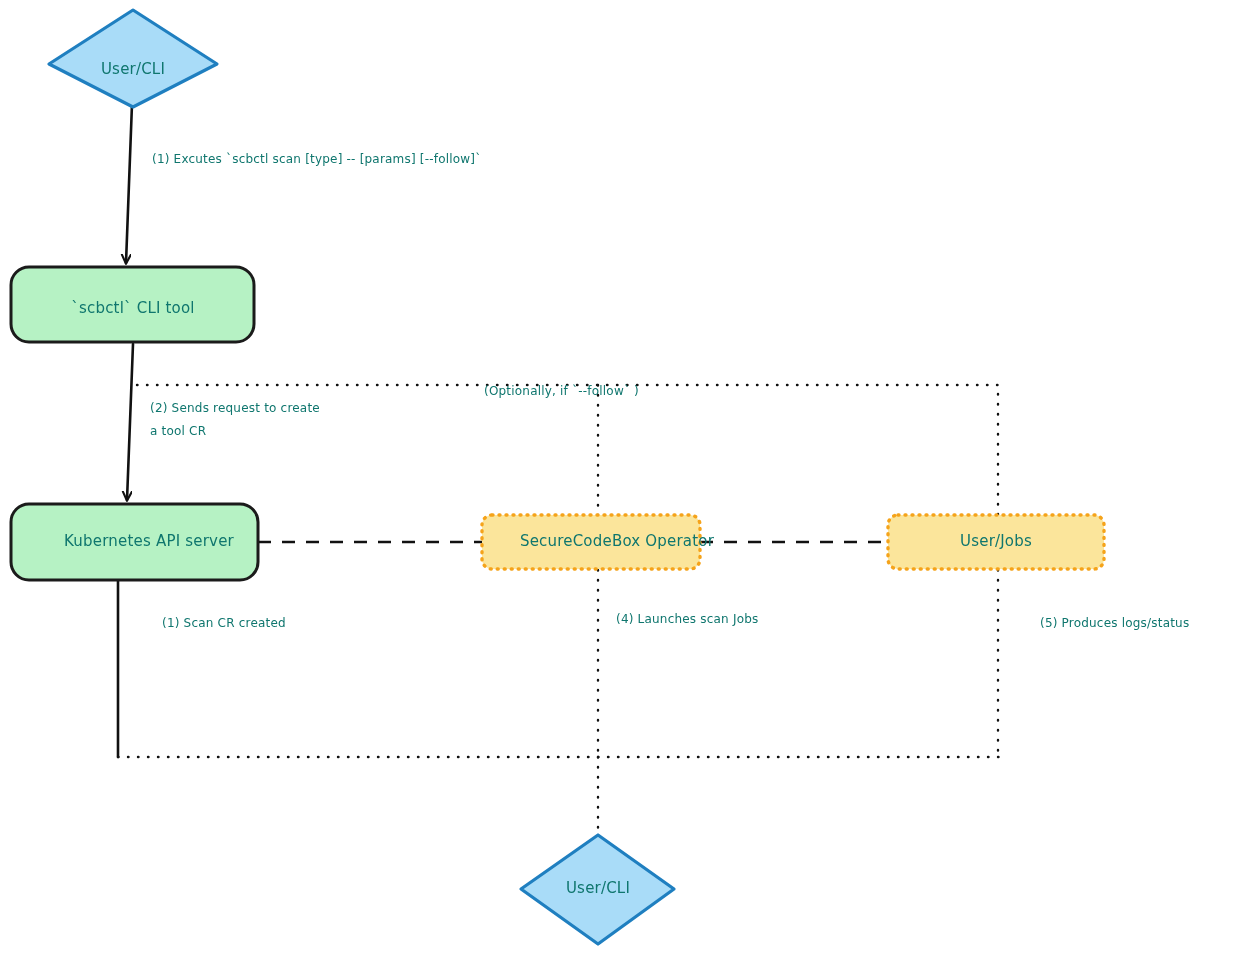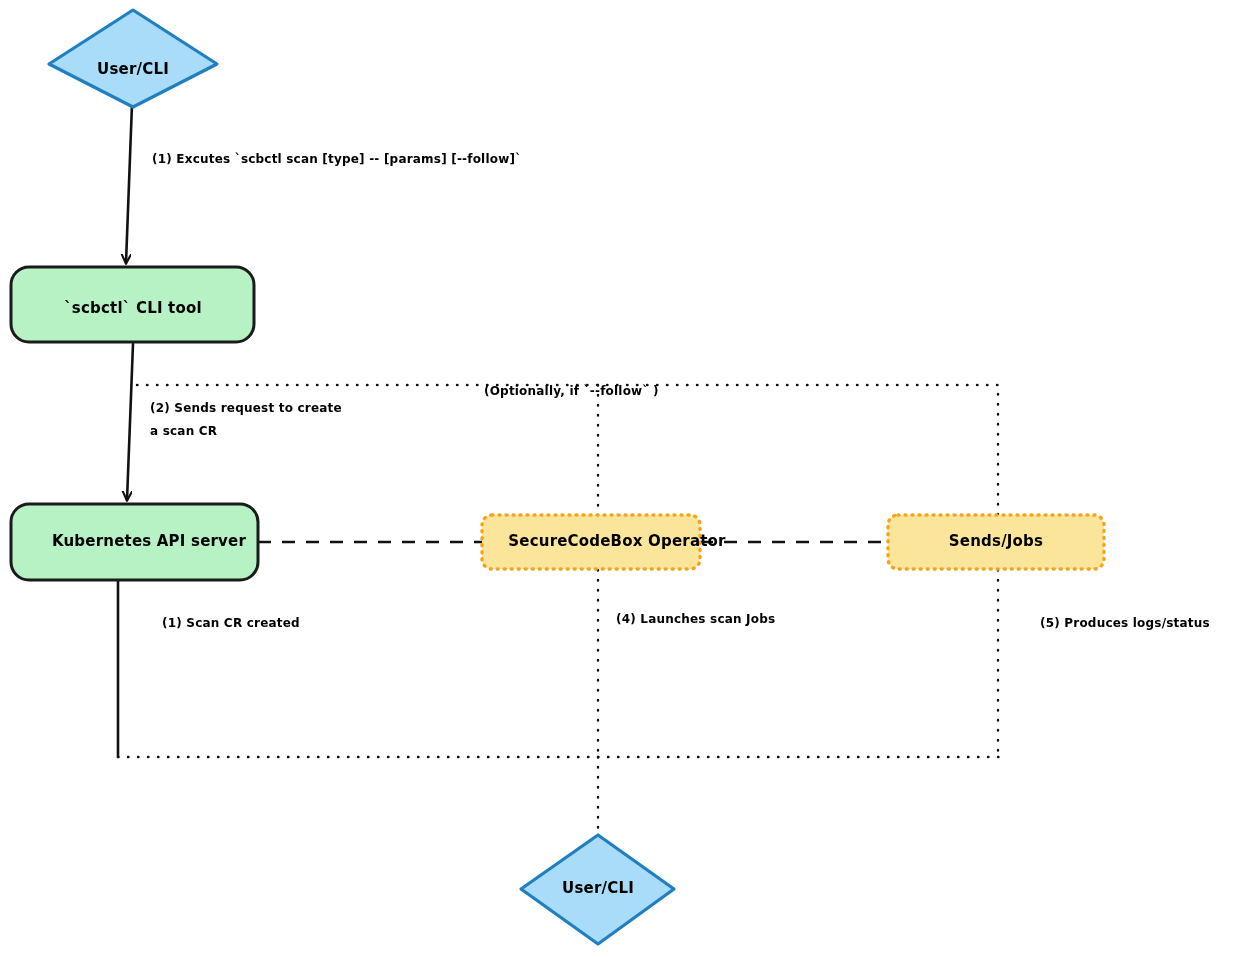--- a/index.html
+++ b/index.html
@@ -25,25 +25,24 @@
     position: absolute;
     top: 0;
     left: 0;
     width: 1248px;
     height: 957px;
   }
   .node-label,
   .edge-label {
     position: absolute;
     font-family: "DejaVu Sans", sans-serif;
-    color: #000000;
+    color: #0f766e;
     white-space: pre;
     line-height: 1.45;
     letter-spacing: 0.2px;
-    font-weight: bold;
   }
   .node-label {
     font-size: 15px;
     text-align: center;
     transform: translate(-50%, -50%);
   }
   .edge-label {
     font-size: 12px;
     text-align: left;
   }
@@ -99,29 +98,29 @@
   </svg>
 
   <div class="node-label" style="left:133px; top:70px;">User/CLI</div>
 
   <div class="node-label" style="left:133px; top:309px;">`scbctl` CLI tool</div>
 
   <div class="node-label" style="left:134px; top:542px;margin-left:15px;">Kubernetes API server</div>
 
   <div class="node-label" style="left:617px; top:542px;">SecureCodeBox Operator</div>
 
-  <div class="node-label" style="left:996px; top:542px;">Sends/Jobs</div>
+  <div class="node-label" style="left:996px; top:542px;">User/Jobs</div>
 
   <div class="node-label" style="left:598px; top:889px;">User/CLI</div>
 
   <div class="edge-label" style="left:152px; top:151px;">(1) Excutes `scbctl scan [type] -- [params] [--follow]`</div>
 
   <div class="edge-label" style="left:150px; top:400px;">(2) Sends request to create</div>
 
-  <div class="edge-label" style="left:150px; top:423px;">a scan CR</div>
+  <div class="edge-label" style="left:150px; top:423px;">a tool CR</div>
 
   <div class="edge-label" style="left:484px; top:383px;">(Optionally, if `--follow` )</div>
 
   <div class="edge-label" style="left:162px; top:615px;">(1) Scan CR created</div>
 
   <div class="edge-label" style="left:616px; top:611px;">(4) Launches scan Jobs</div>
 
   <div class="edge-label" style="left:1040px; top:615px;">(5) Produces logs/status</div>
 
 

